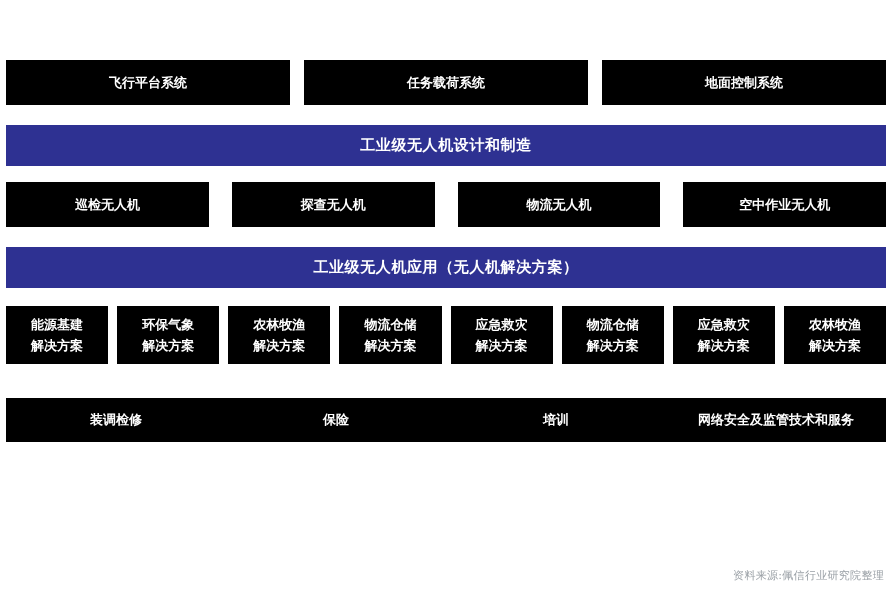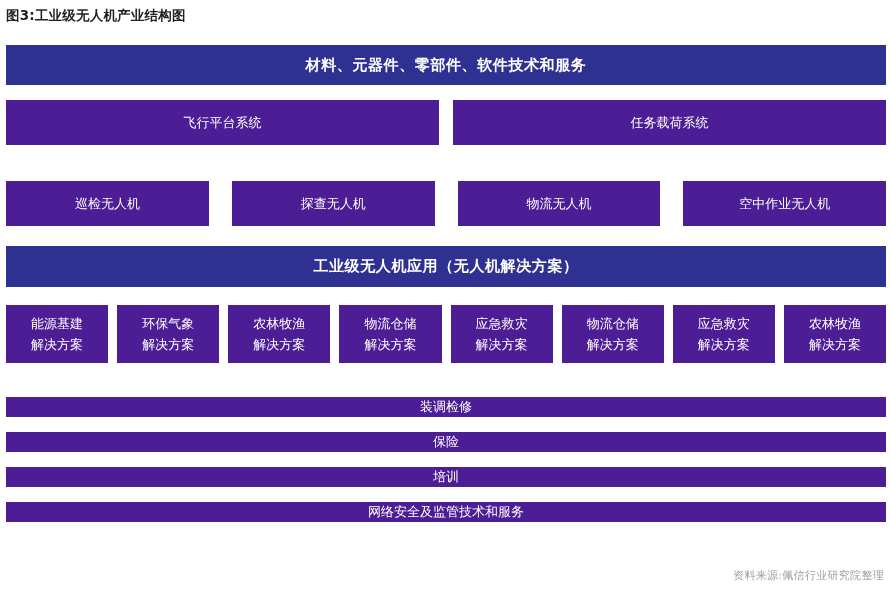--- a/index.html
+++ b/index.html
@@ -54,30 +54,31 @@
   .band.tall {
     height: 41px;
   }
   
   .row {
     display: flex;
     width: 880px;
     box-sizing: border-box;
   }
   .cell {
-    background: #4c1d95;
+    background: #000000;
     color: #ffffff;
     display: flex;
     align-items: center;
     justify-content: center;
     text-align: left;
     font-size: 13px;
     line-height: 20px;
     box-sizing: border-box;
     white-space: pre-line;
+    font-weight: bold;
   }
   
   .sp-15 { height: 15px; }
   .sp-14 { height: 14px; }
   .sp-16 { height: 16px; }
   .sp-18 { height: 18px; }
   .sp-20 { height: 20px; }
 
   
   .row-3 { gap: 14px; }
@@ -91,53 +92,53 @@
   .row-8 { gap: 9px; border-radius: 10px; }
   .row-8 .cell {
     height: 58px;
     flex: 1 1 0;
     flex-direction: column;
     font-size: 13px;
     line-height: 21px;
   }
 
   
-  .row-last { gap: 15px; flex-direction: column; }
+  .row-last { gap: 0; }
   .row-last .cell { height: 44px; flex: 1 1 0; }
 
   .source {
     position: absolute;
     right: 8px;
     bottom: 10px;
     font-size: 11px;
     color: #9aa0a6;
     letter-spacing: 0.3px;
     white-space: nowrap;
   }
 </style>
 </head>
 <body>
 
 <div class="page">
 
-  <div class="chart-title">图3:工业级无人机产业结构图</div>
 
   <div class="diagram">
 
-    <div class="band">材料、元器件、零部件、软件技术和服务</div>
 
     <div class="sp-15"></div>
 
     <div class="row row-3">
       <div class="cell">飞行平台系统</div>
       <div class="cell">任务载荷系统</div>
+      <div class="cell">地面控制系统</div>
     </div>
 
     <div class="sp-20"></div>
 
+    <div class="band tall">工业级无人机设计和制造</div>
 
     <div class="sp-16"></div>
 
     <div class="row row-4">
       <div class="cell">巡检无人机</div>
       <div class="cell">探查无人机</div>
       <div class="cell">物流无人机</div>
       <div class="cell">空中作业无人机</div>
     </div>
 

